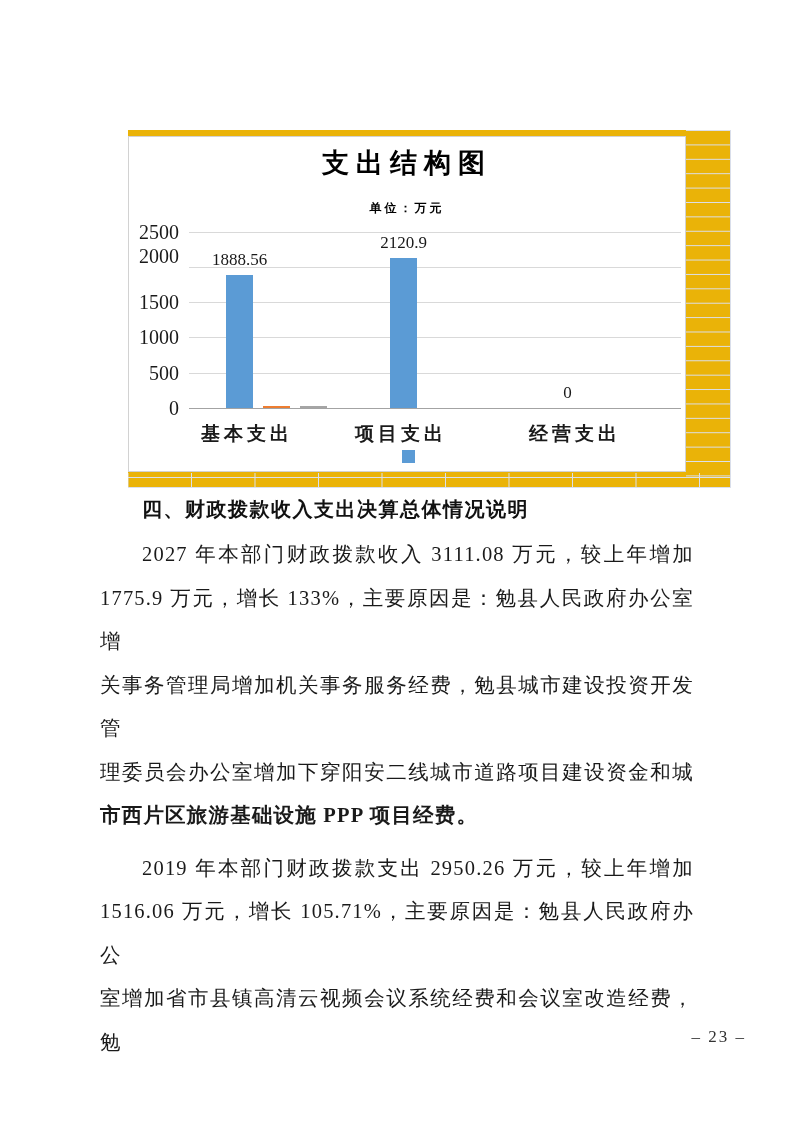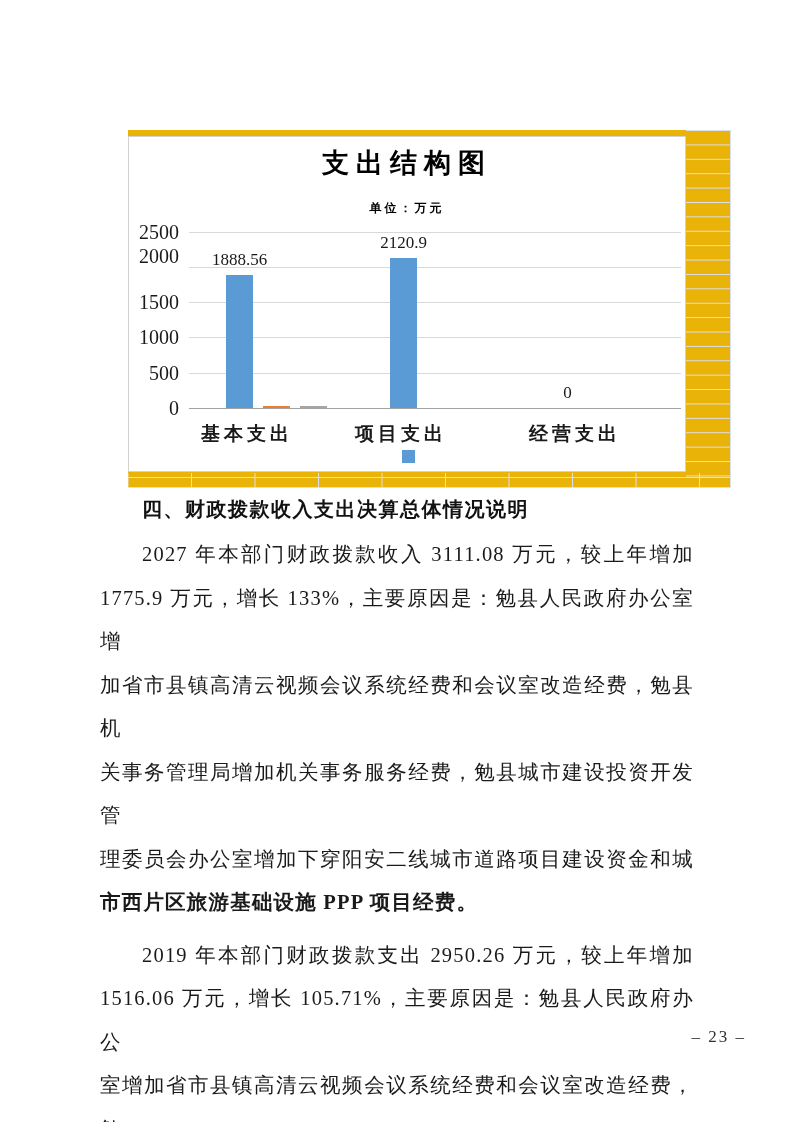--- a/index.html
+++ b/index.html
@@ -99,21 +99,20 @@
       <div class="legend-marker" id="legend" style="background: rgb(91, 155, 213);"></div>
     </div>
   </div>
 
   <div class="text-block">
     <div class="heading">四、财政拨款收入支出决算总体情况说明</div>
     <div id="paras">
         <div class="para">
           <div class="line first">2027 年本部门财政拨款收入 3111.08 万元，较上年增加</div>
           <div class="line">1775.9 万元，增长 133%，主要原因是：勉县人民政府办公室增</div>
-          <div class="line">加省市县镇高清云视频会议系统经费和会议室改造经费，勉县机</div>
           <div class="line">关事务管理局增加机关事务服务经费，勉县城市建设投资开发管</div>
           <div class="line">理委员会办公室增加下穿阳安二线城市道路项目建设资金和城</div>
           <div class="line last">市西片区旅游基础设施 PPP 项目经费。</div>
         </div>
         <div class="para">
           <div class="line first">2019 年本部门财政拨款支出 2950.26 万元，较上年增加</div>
           <div class="line">1516.06 万元，增长 105.71%，主要原因是：勉县人民政府办公</div>
           <div class="line">室增加省市县镇高清云视频会议系统经费和会议室改造经费，勉</div>
         </div>
       </div>

